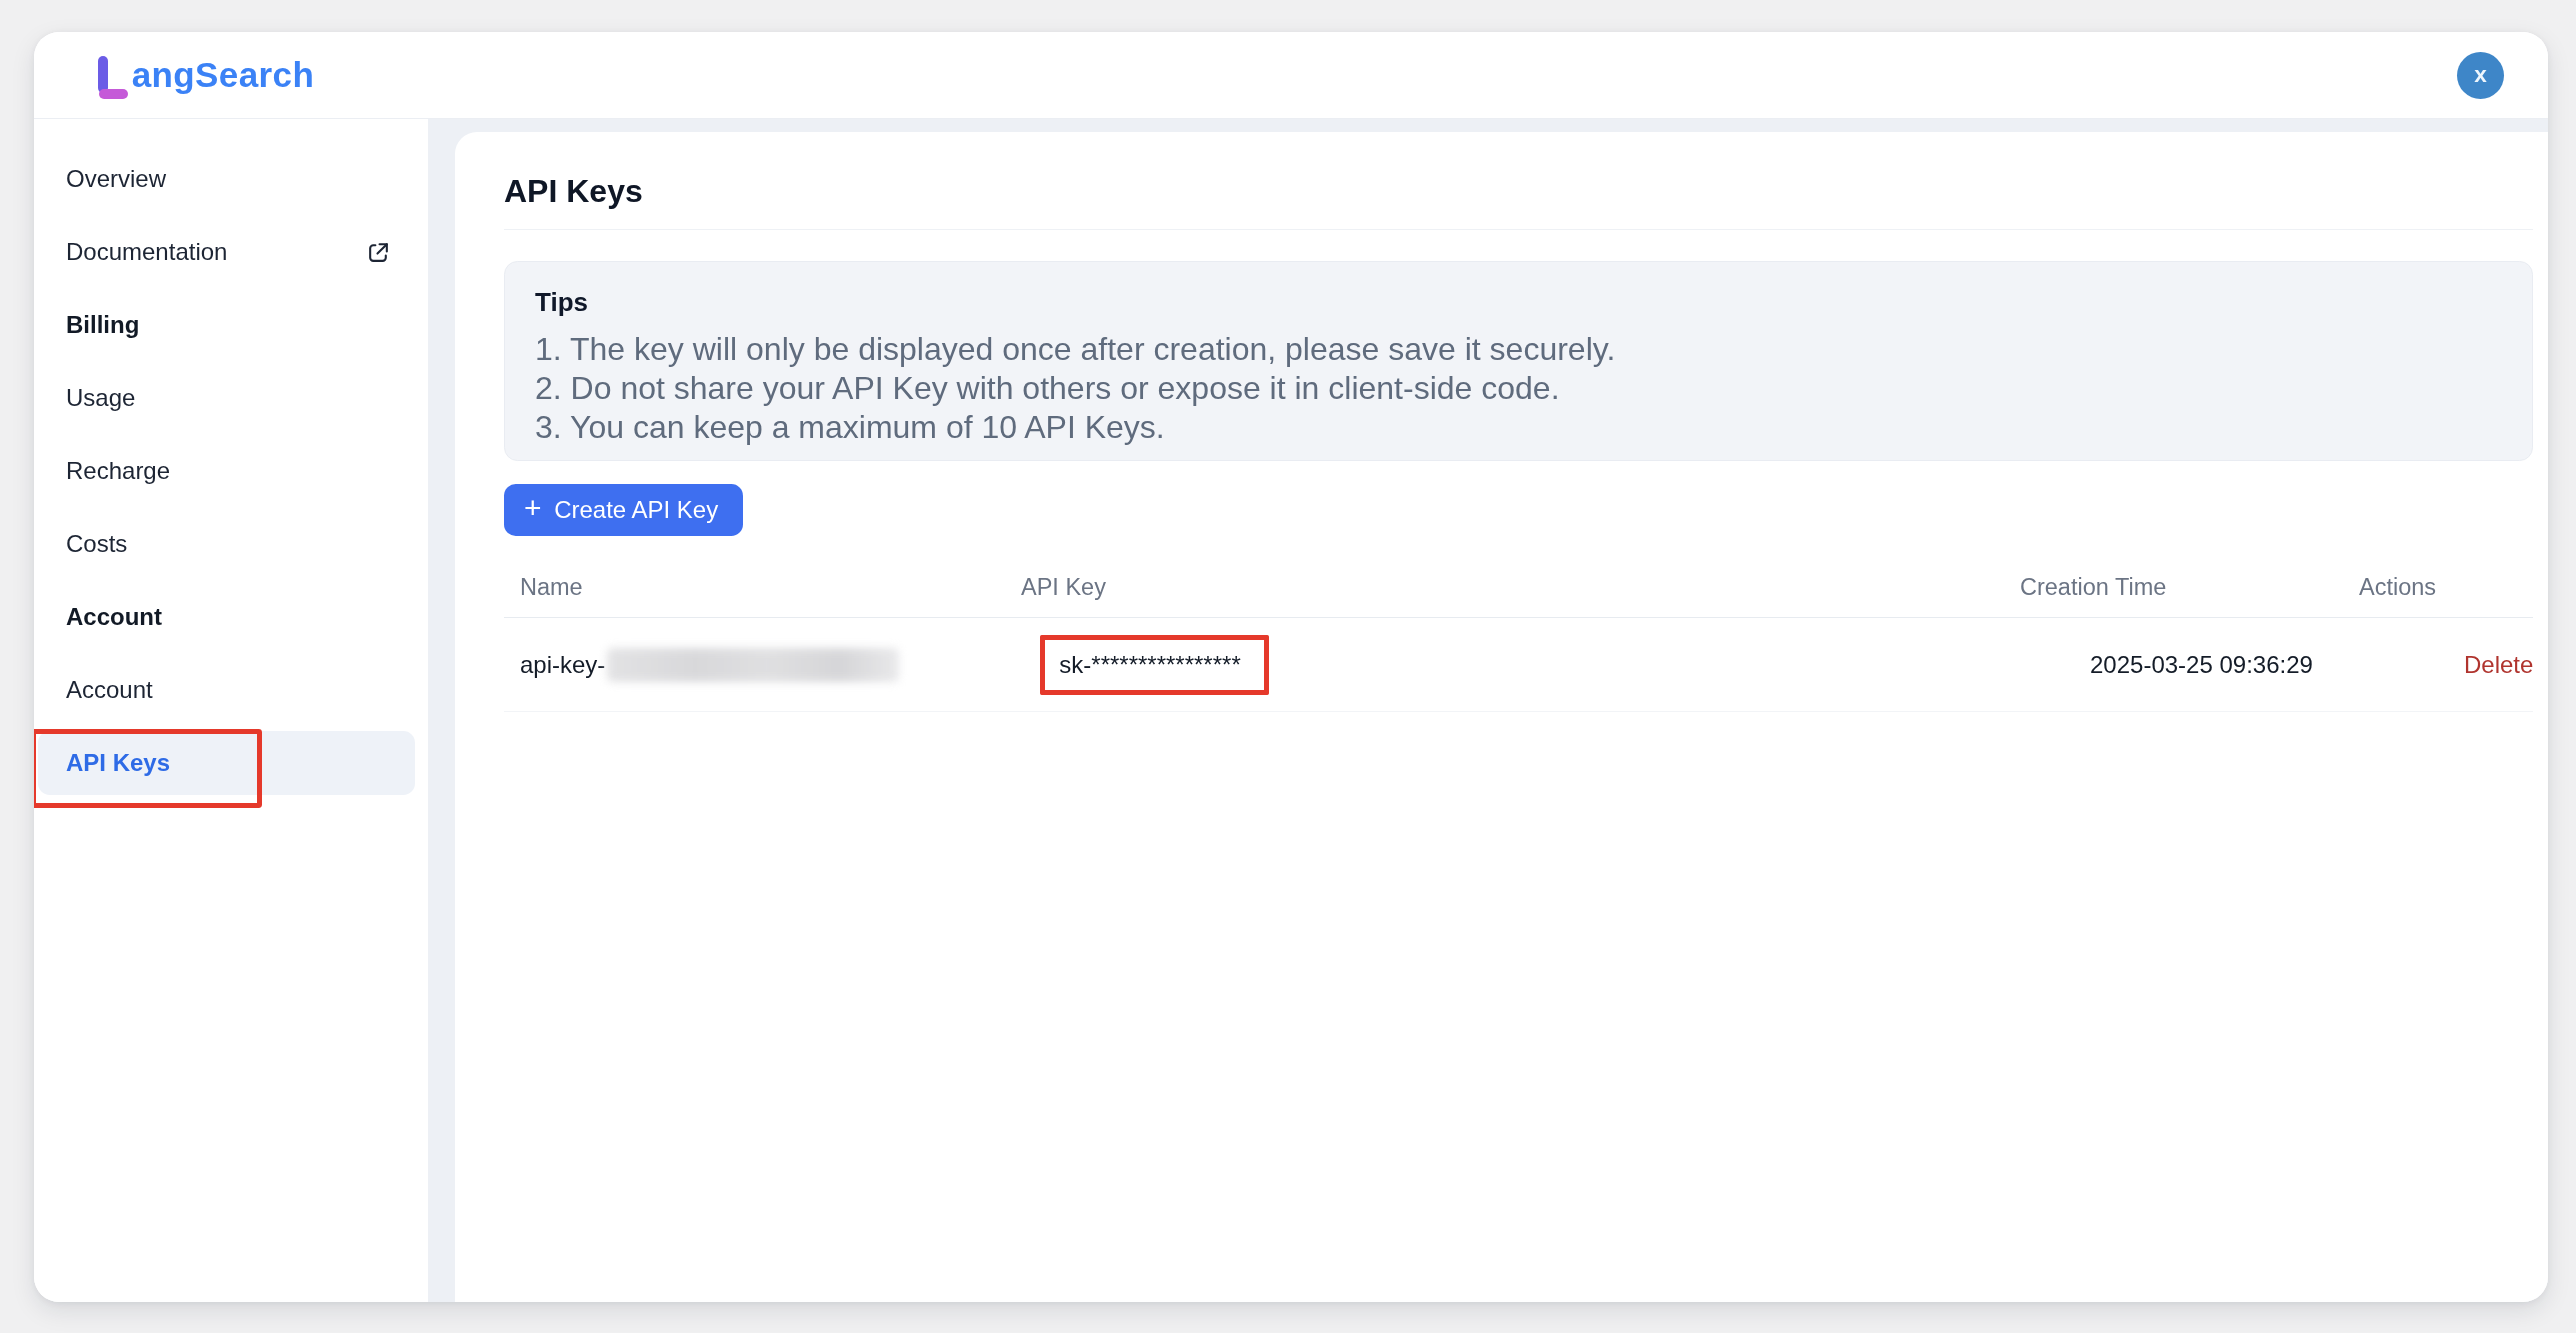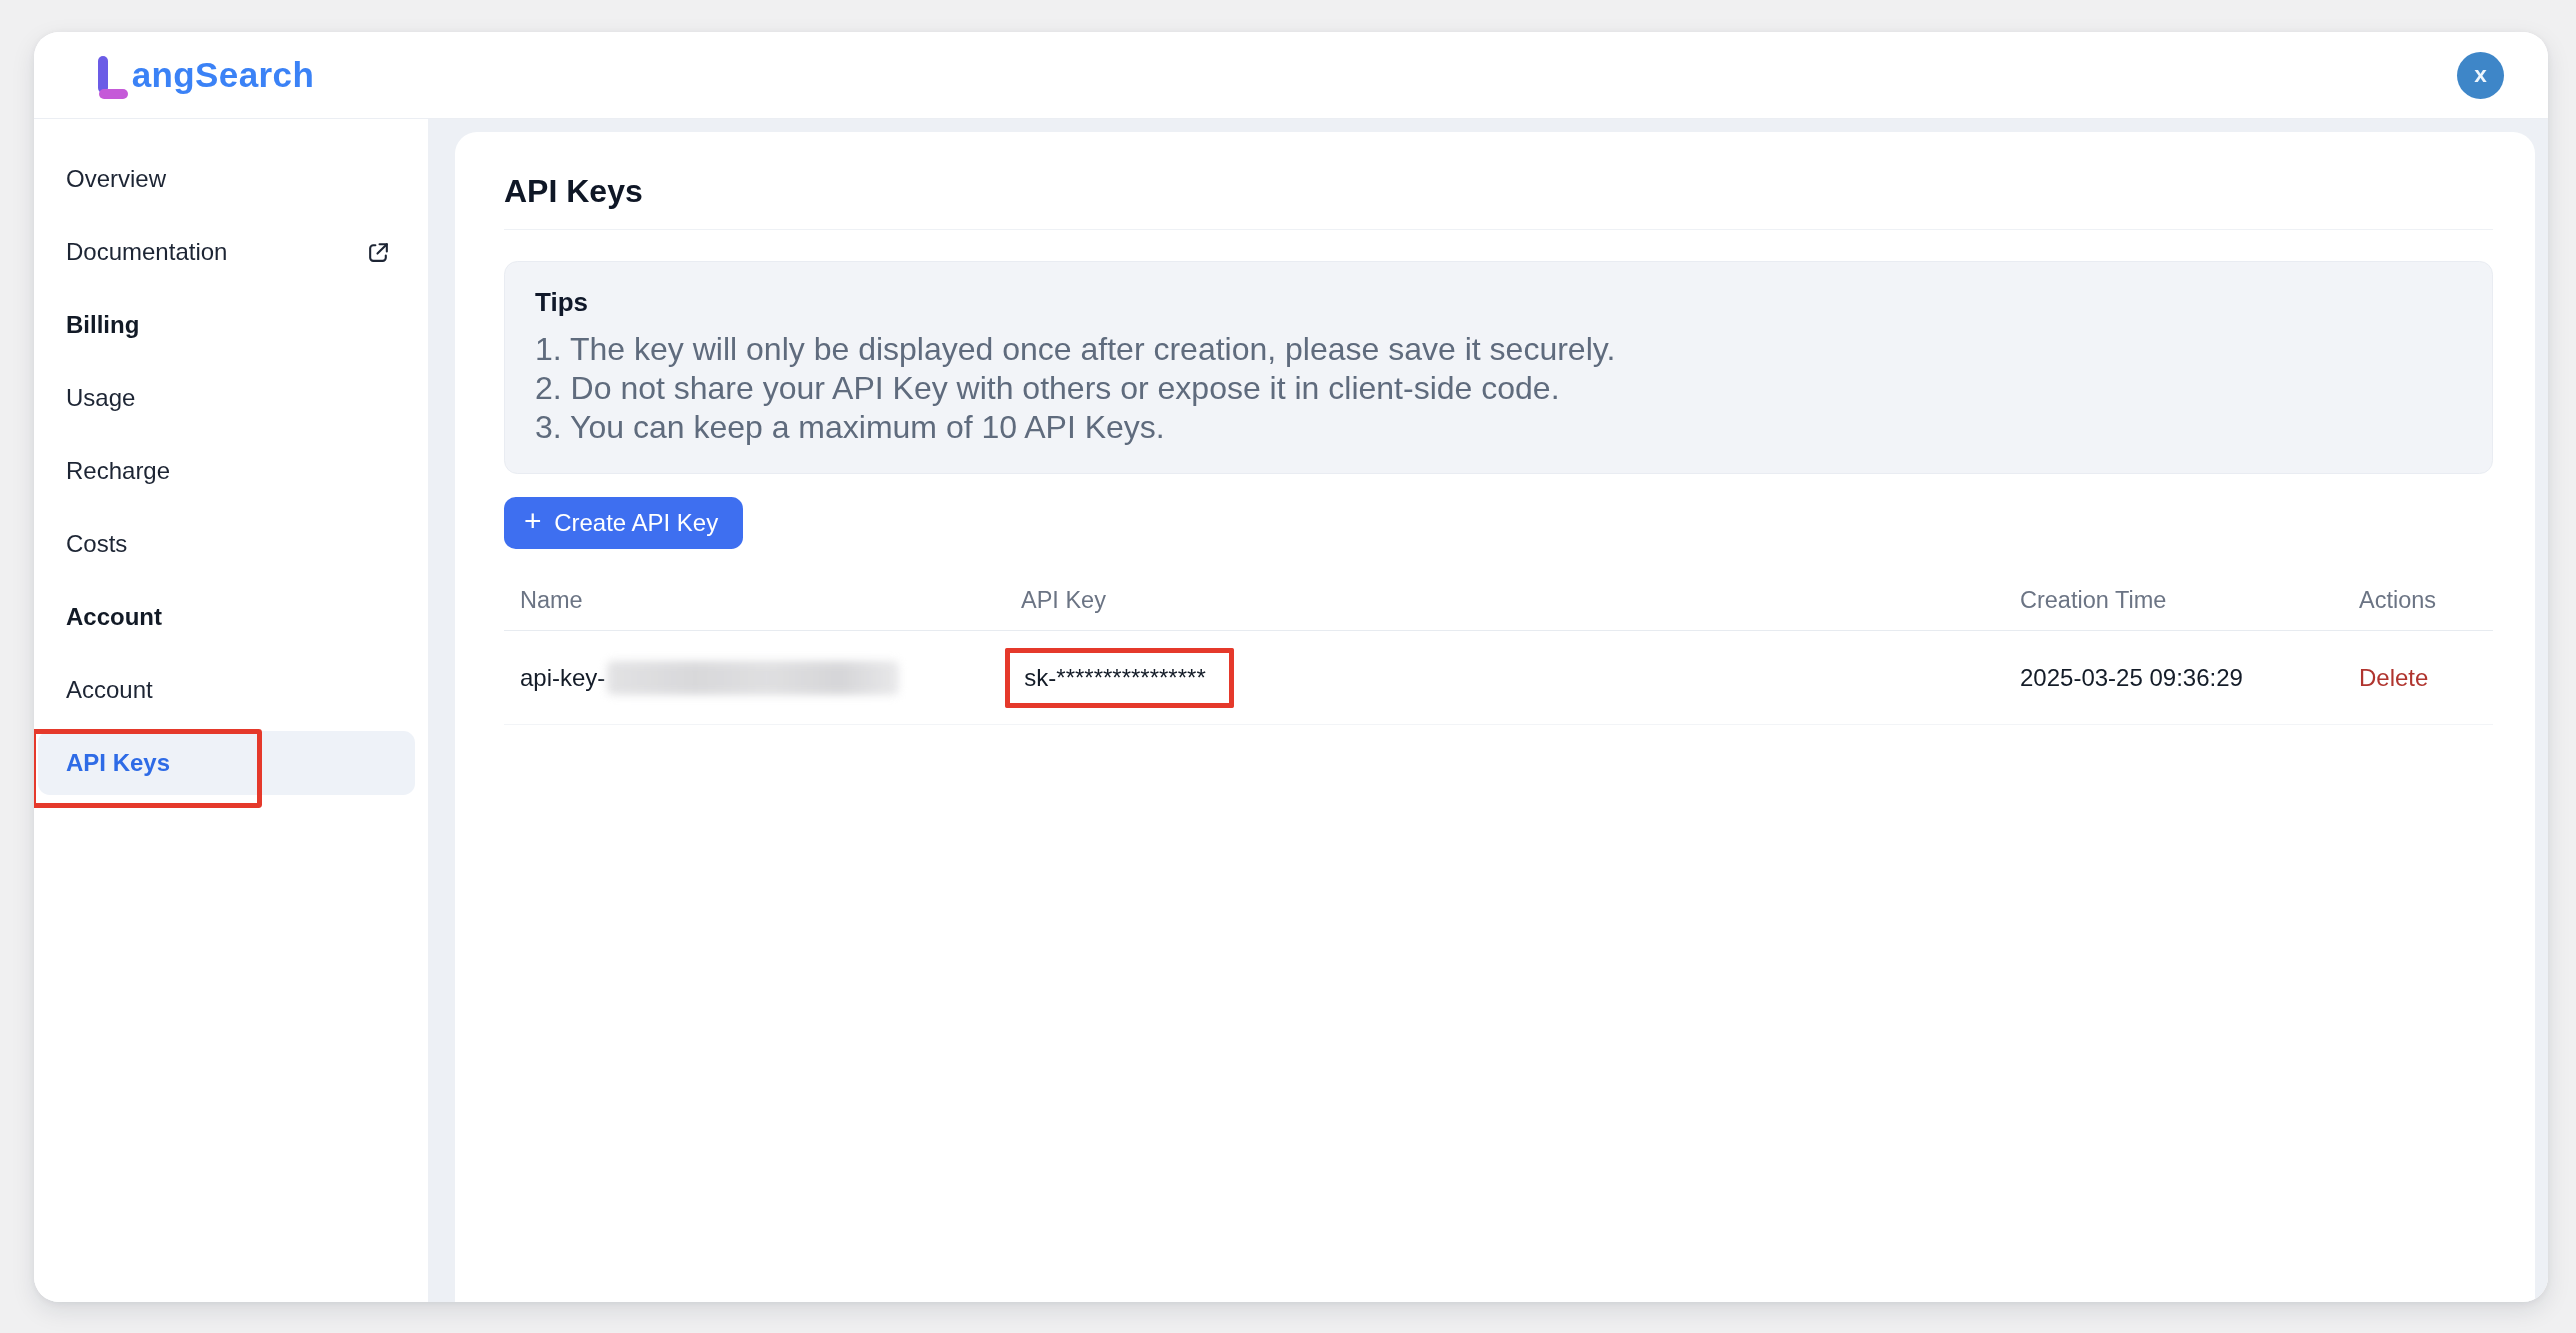--- a/index.html
+++ b/index.html
@@ -74,41 +74,41 @@
     padding:12.6px 13.4px 0 27px; display:flex;
   }
   .card {
     flex:1; background:#ffffff; border-radius:22px 22px 0 0;
     padding:39px 42px 0 49px;
   }
   .page-title { font-size:32px; font-weight:700; color:#0f1726; line-height:40px; }
   .title-divider { border-bottom:1.7px solid #eef1f5; margin-top:18.4px; }
   .tips {
     margin-top:31px; background:#f2f4f8; border:1.7px solid #e9ecf2;
-    border-radius:13.4px; padding:25px 30px 26px 30px;
+    border-radius:13.4px; padding:25px 30px 13px 30px;
   }
   .tips-title { font-size:26px; font-weight:600; color:#10182a; margin-bottom:11.7px; }
   .tips-line { font-size:32px; color:#5f6b7d; line-height:39px; }
   .create-btn {
     margin-top:23.5px; height:52px; display:inline-flex; align-items:center;
     background:#3e6ff0; color:#ffffff; border:none; border-radius:11.7px;
     padding:0 25px 0 20px; font-size:24px; cursor:pointer;
     font-family:inherit;
   }
   .create-btn .plus { font-size:30px; font-weight:300; margin-right:12.6px; line-height:1; padding-bottom:3.4px; }
   
   .tbl { margin-top:22px; }
   .tbl-head, .tbl-row {
     display:grid; grid-template-columns:501px 1015px 339px 1fr;
     align-items:center;
   }
   .tbl-head { height:60px; border-bottom:1.7px solid #e7ebf0; }
   .th { font-size:23.5px; color:#6b7484; }
   .th.p, .td.p { padding-left:16px; }
-  .tbl-row { height:94px; border-bottom:1.7px solid #f2f4f7; }
+  .tbl-row { height:94px; border-bottom:1.7px solid #f2f4f7;gap:35px; }
   .td { font-size:24px; color:#141c28; display:flex; align-items:center; }
   .name-prefix { font-weight:500; }
   .redacted {
     display:inline-block; width:292px; height:34px; margin-left:1.7px;
     border-radius:5px;
     background:linear-gradient(90deg,#dcdcde 0%,#cfcfd2 30%,#d8d8da 55%,#cccccf 80%,#e4e4e6 100%);
     filter:blur(4.2px); opacity:.8;
   }
   .key-box {
     border:5.9px solid #e5392b; border-radius:1.7px;

